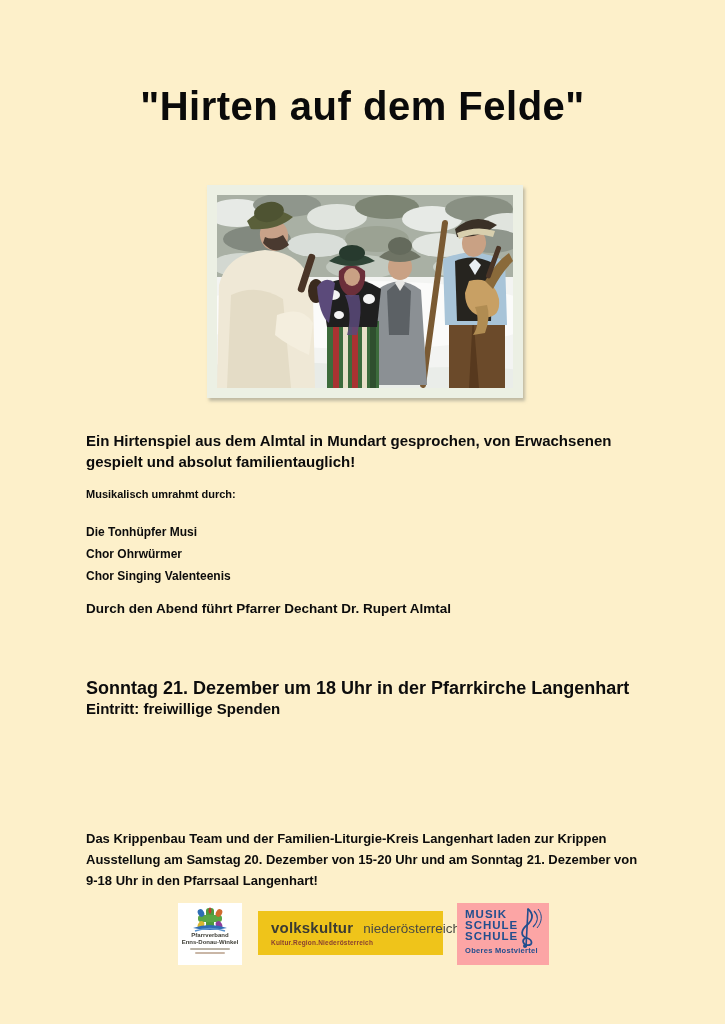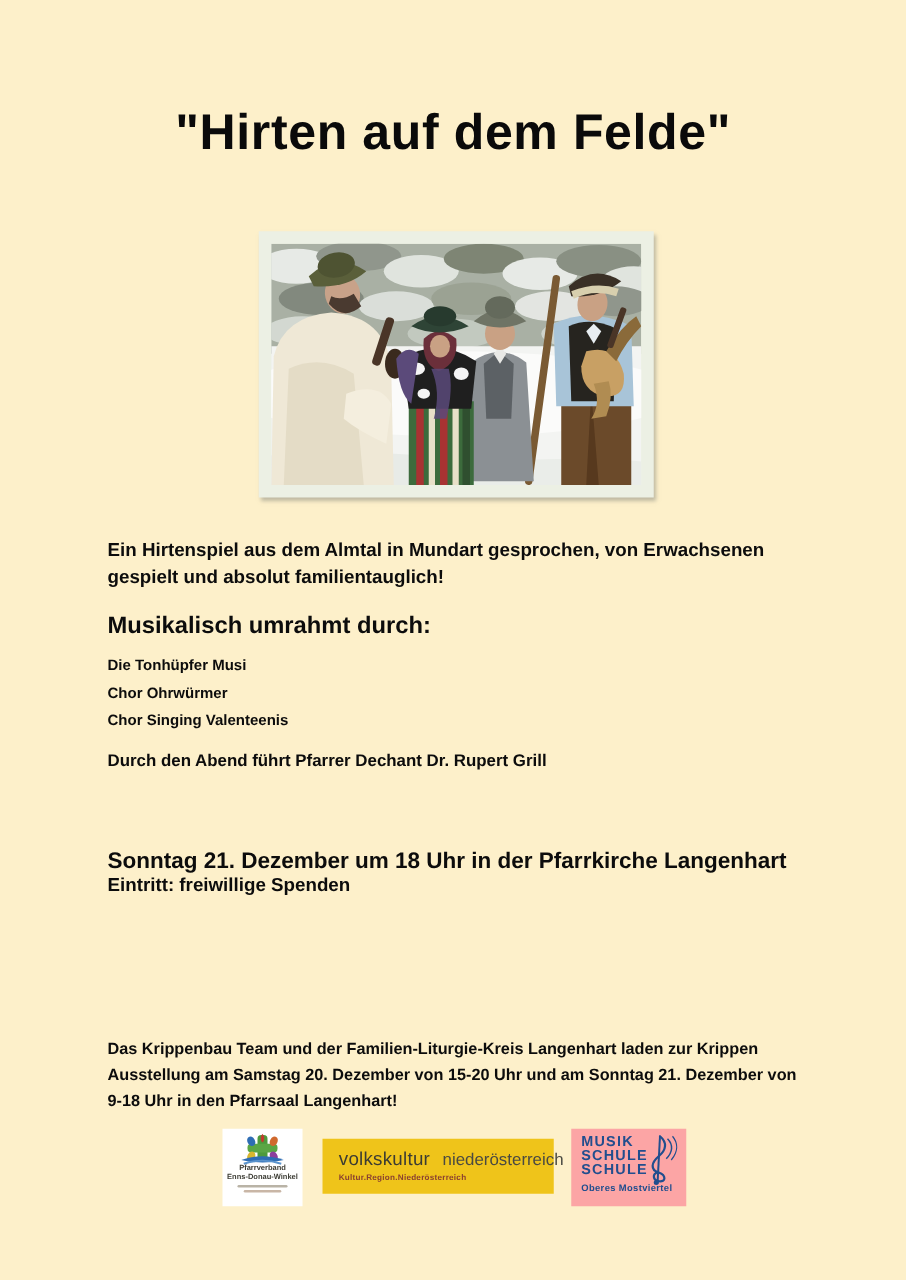--- a/index.html
+++ b/index.html
@@ -19,21 +19,21 @@
 
   .photo-frame {
     left:207px; top:185px; width:316px; height:213px;
     background:#ecf0e4; padding:10px;
     box-shadow:2px 3px 3px rgba(140,140,130,0.55);
   }
   .photo-frame svg { display:block; width:100%; height:100%; }
 
   .txt { font-weight:bold; line-height:1.45; }
   .p-intro       { left:86px; top:430px; width:560px; font-size:15px; line-height:21px; }
-  .p-musik       { left:86px; top:487px; width:560px; font-size:19px; }
+  .p-musik       { left:86px; top:487px; width:560px; font-size:11px; }
   .p-groups      { left:86px; top:521px; width:560px; font-size:12px; line-height:22px; }
   .p-host        { left:86px; top:599px; width:560px; font-size:13.5px; }
   .p-datetime    { left:86px; top:632px; width:545px; font-size:18px; line-height:25px;margin-top:44px; }
   .p-admission   { left:86px; top:698px; width:560px; font-size:15px; }
   .p-organizer   { left:86px; top:731px; width:575px; font-size:13.5px; line-height:20px; }
   .p-krippen     { left:86px; top:828px; width:565px; font-size:13px; line-height:21px; }
 
   
   .logo-pfarr {
     left:178px; top:903px; width:64px; height:62px; background:#ffffff;
@@ -42,21 +42,21 @@
   .logo-pfarr .l1 { font-size:6px; font-weight:bold; color:#3d3d35; line-height:7px; }
   .logo-pfarr .l2 { font-size:6px; font-weight:bold; color:#3d3d35; line-height:7px; }
   .fineline { height:2px; background:#b9b3a6; border-radius:1px; margin-top:2px; }
   .fl1 { width:40px; } .fl2 { width:30px; background:#c9b6a6; }
 
   .logo-volks {
     left:258px; top:911px; width:185px; height:44px; background:#efc41a;
     padding:8px 0 0 13px;
   }
   .logo-volks .main { display:flex; align-items:baseline; }
-  .logo-volks .name { font-size:15px; font-weight:normal; color:#3b3b33; letter-spacing:0.2px; }
+  .logo-volks .name { font-size:15px; font-weight:bold; color:#3b3b33; letter-spacing:0.2px; }
   .logo-volks .sep  { width:1px; height:14px; background:#55554b; margin:0 5px; align-self:center; }
   .logo-volks .region { font-size:13.5px; color:#4a4a42; }
   .logo-volks .subline { font-size:6.5px; font-weight:bold; color:#8a4030; margin-top:3px; letter-spacing:0.2px; }
 
   .logo-musik {
     left:457px; top:903px; width:92px; height:62px; background:#fca5a5;
     padding:6px 0 0 8px;
   }
   .logo-musik .word { font-size:11.5px; font-weight:bold; color:#214e8e; line-height:11px; letter-spacing:1px; }
   .logo-musik .subline { font-size:7.5px; font-weight:bold; color:#214e8e; margin-top:4px; letter-spacing:0.3px; }
@@ -159,21 +159,21 @@
   <p class="abs txt p-intro">Ein Hirtenspiel aus dem Almtal in Mundart gesprochen, von Erwachsenen gespielt und absolut familientauglich!</p>
 
   <p class="abs txt p-musik">Musikalisch umrahmt durch:</p>
 
   <div class="abs txt p-groups">
     <div>Die Tonhüpfer Musi</div>
     <div>Chor Ohrwürmer</div>
     <div>Chor Singing Valenteenis</div>
   </div>
 
-  <p class="abs txt p-host">Durch den Abend führt Pfarrer Dechant Dr. Rupert Grill</p>
+  <p class="abs txt p-host">Durch den Abend führt Pfarrer Dechant Dr. Rupert Almtal</p>
 
   <p class="abs txt p-datetime">Sonntag 21. Dezember um 18 Uhr in der Pfarrkirche Langenhart</p>
 
   <p class="abs txt p-admission">Eintritt: freiwillige Spenden</p>
 
 
   <p class="abs txt p-krippen">Das Krippenbau Team und der Familien-Liturgie-Kreis Langenhart laden zur Krippen Ausstellung am Samstag 20. Dezember von 15-20 Uhr und am Sonntag 21. Dezember von 9-18 Uhr in den Pfarrsaal Langenhart!</p>
 
   <div class="abs logo-pfarr">
     <svg width="42" height="26" viewBox="0 0 42 26">

